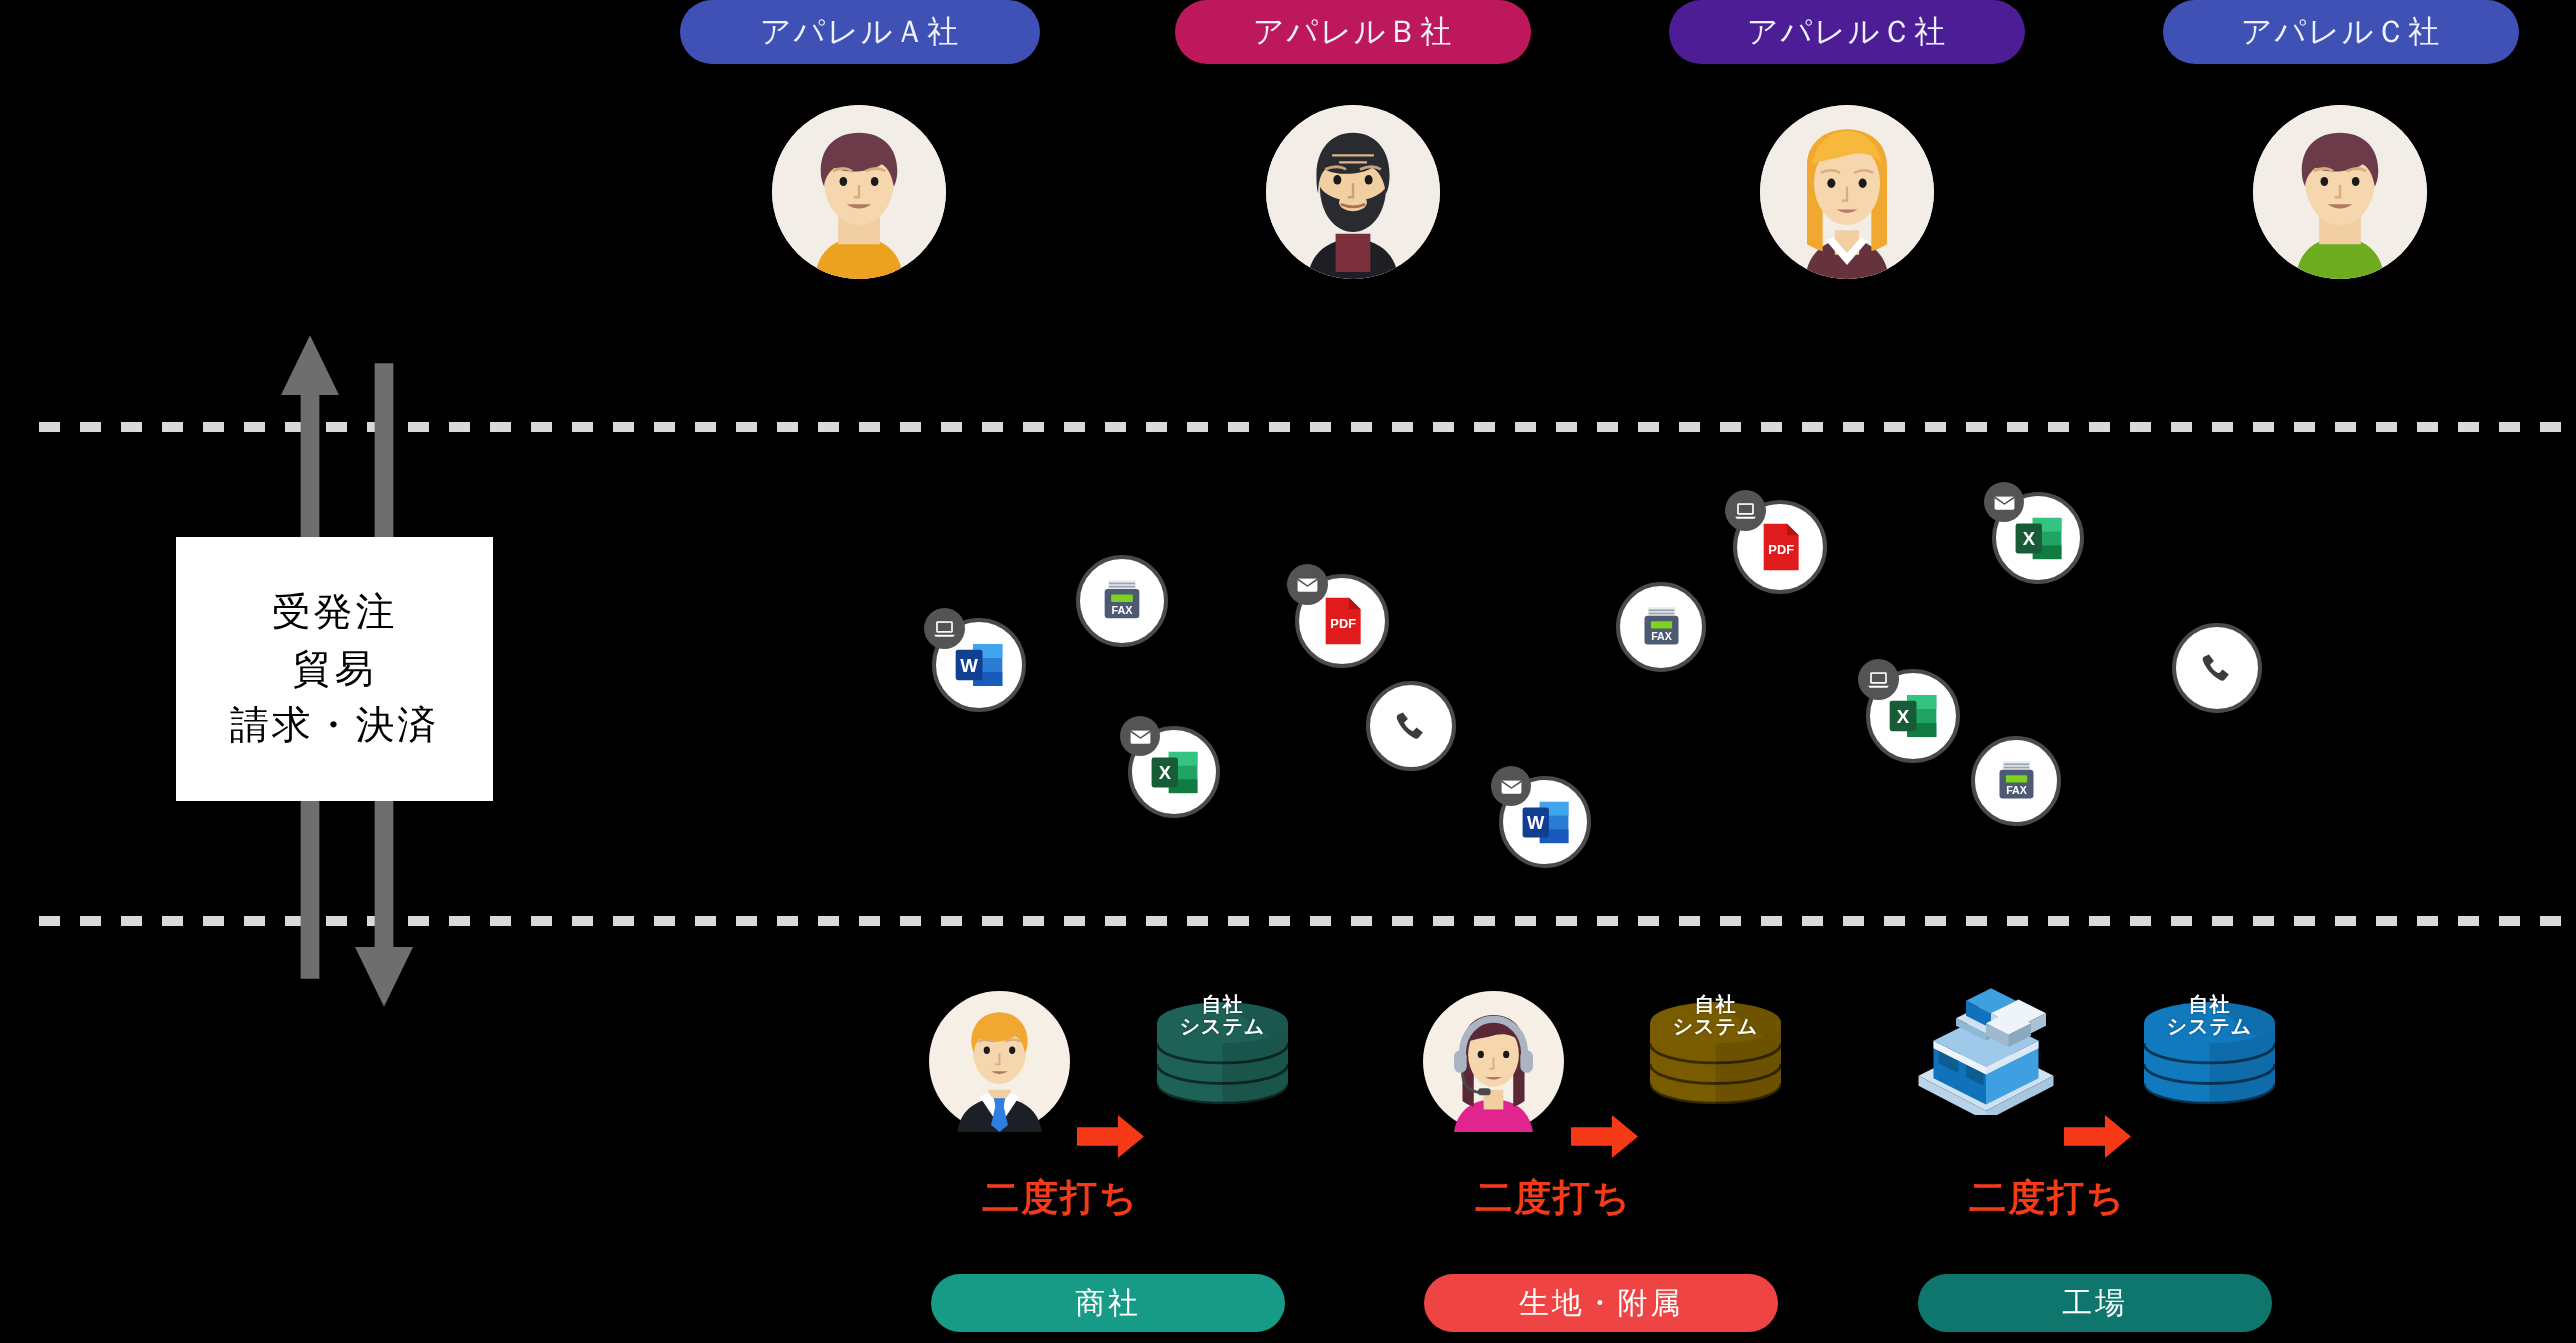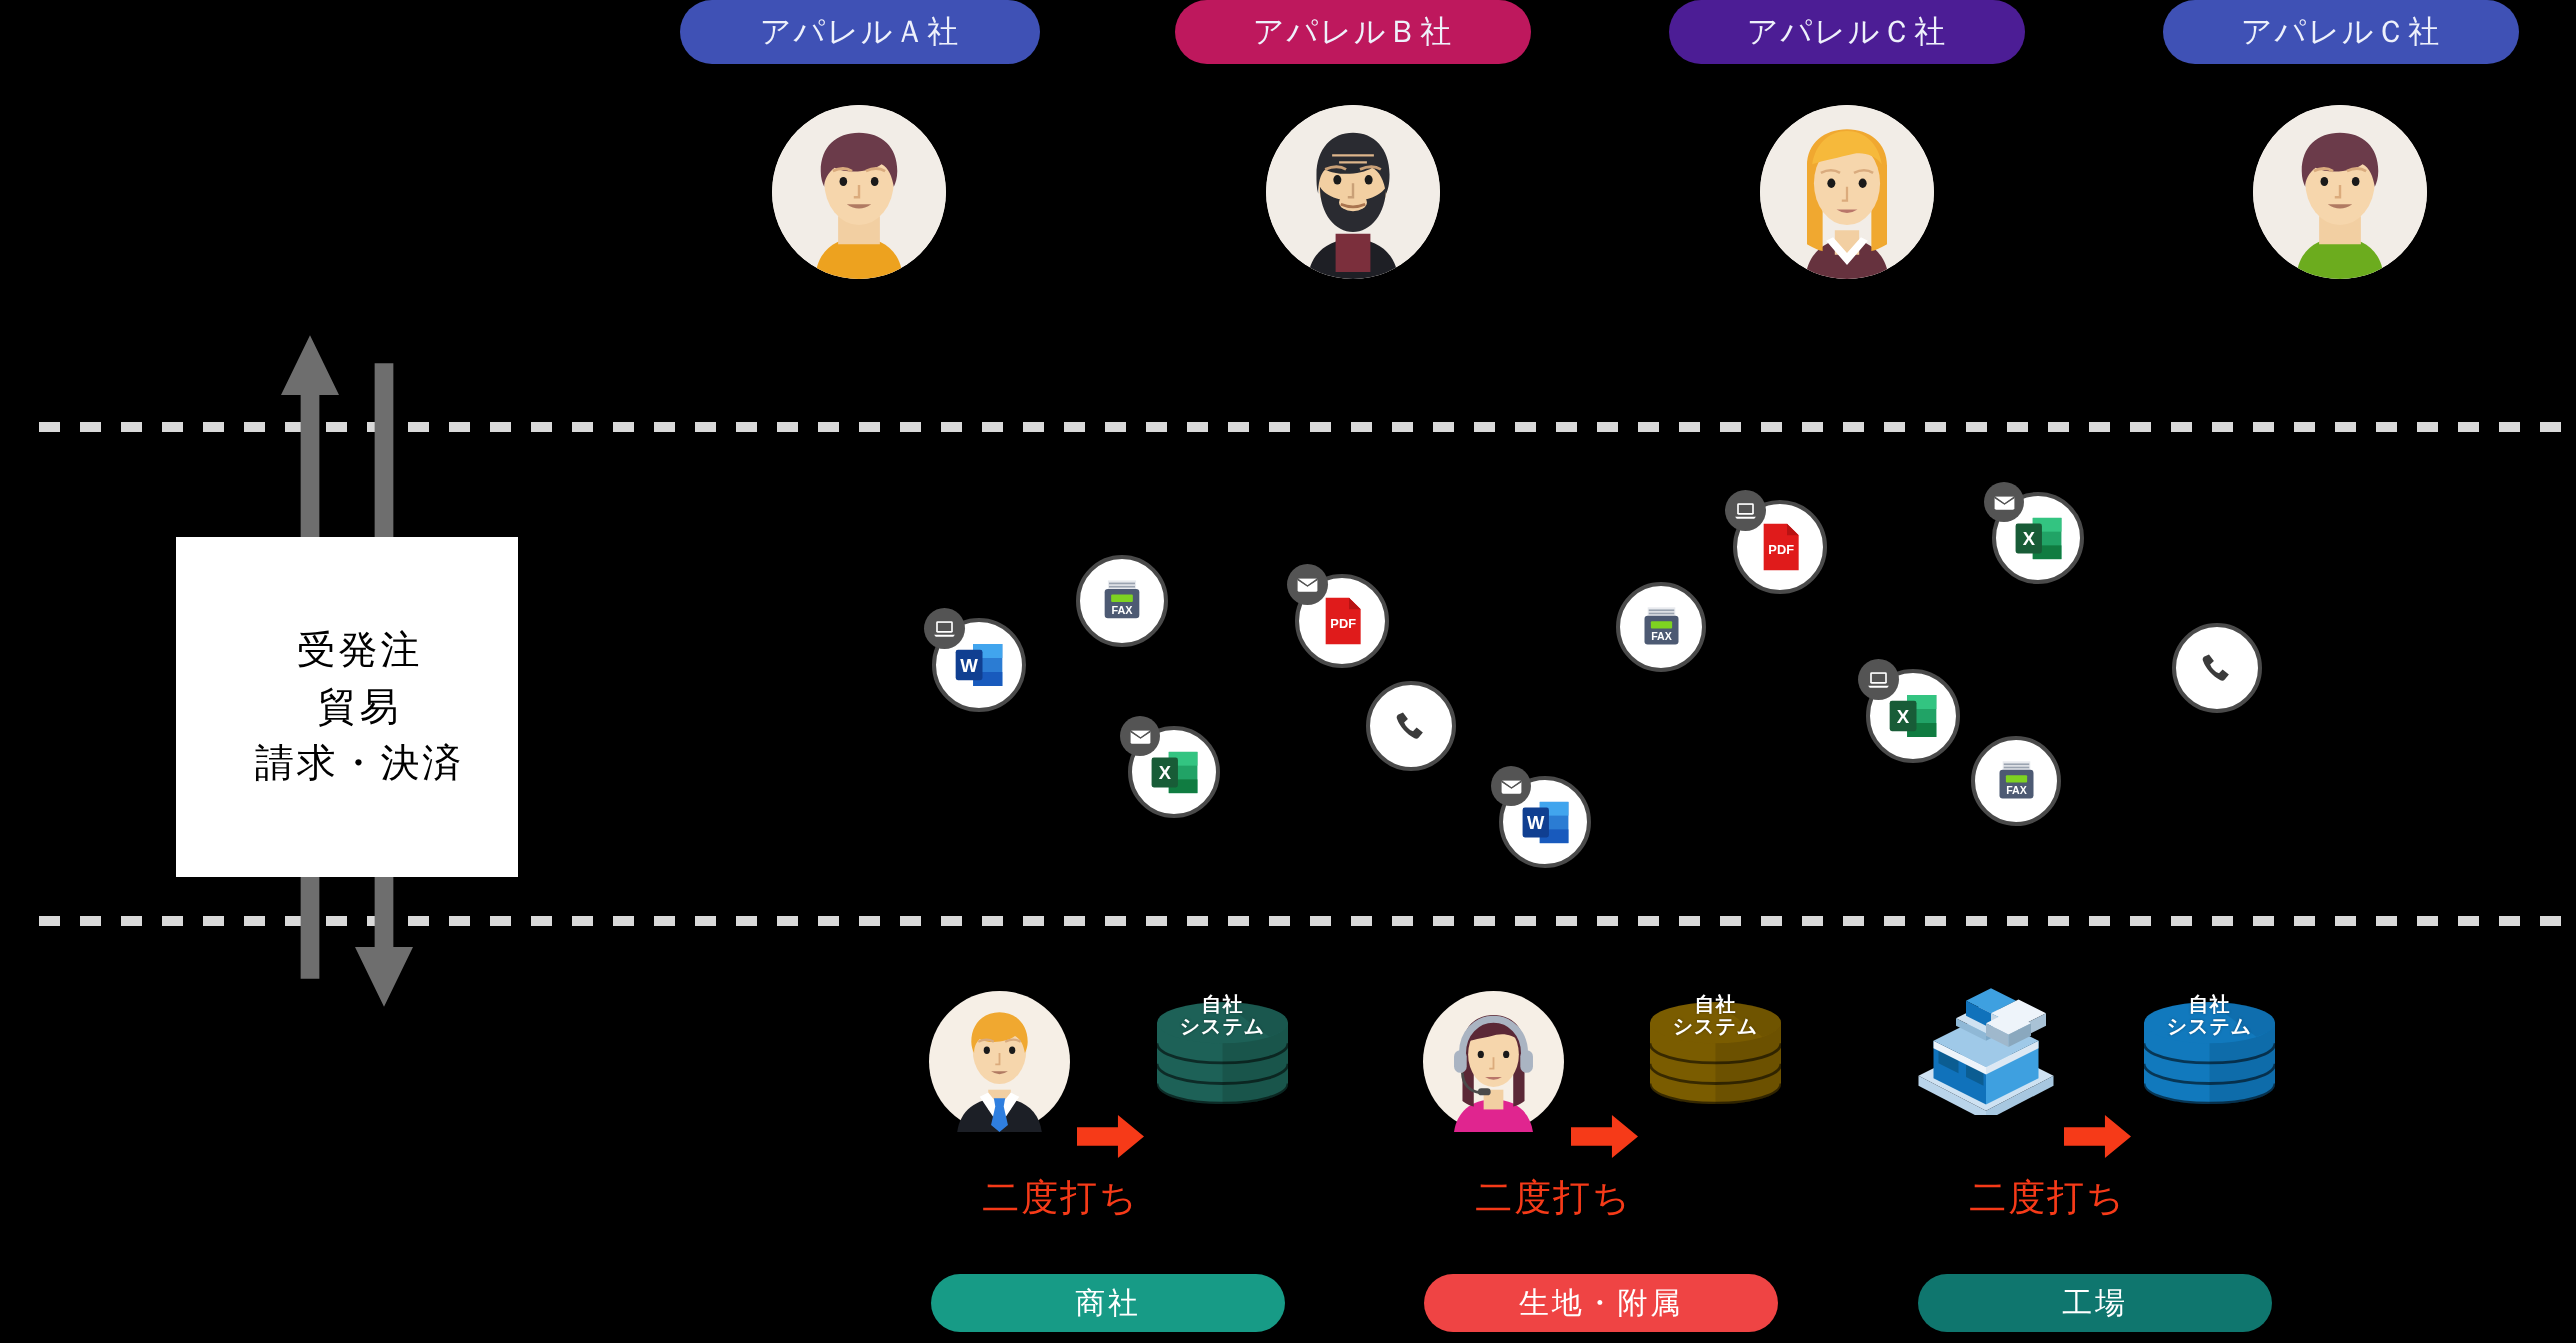--- a/index.html
+++ b/index.html
@@ -57,21 +57,21 @@
   
   .actor{position:absolute;}
   .dbstack{position:absolute;}
   .dbstack .dbtext{
     position:absolute;left:0;width:100%;text-align:center;color:#fff;
     font-size:20px;font-weight:bold;line-height:1.12;letter-spacing:0.9px;
     text-shadow:0 0 2.8px rgba(0,0,0,.35);
   }
   .redarrow{position:absolute;}
   .nidouchi{
-    position:absolute;color:#f63a18;font-weight:normal;
+    position:absolute;color:#f63a18;font-weight:bold;
     font-size:37px;letter-spacing:1.9px;white-space:nowrap;text-align:center;
   }
   .tagpill{
     position:absolute;height:58px;border-radius:32px;
     display:flex;align-items:center;justify-content:center;
     color:#ffffff;font-size:30px;letter-spacing:2.8px;
   }
 </style>
 </head>
 <body>
@@ -165,21 +165,21 @@
     <svg width="58" height="644" viewBox="0 0 62 688">
       <polygon points="31,0 62,64 41,64 41,688 21,688 21,64 0,64" fill="#6e6e6e"></polygon>
     </svg>
   </div>
   <div class="arrowcol" id="arrow-down" style="left: 316px; top: 363px;">
     <svg width="58" height="644" viewBox="0 0 62 688">
       <polygon points="31,688 62,624 41,624 41,0 21,0 21,624 0,624" fill="#6e6e6e"></polygon>
     </svg>
   </div>
 
-  <div class="labelbox" id="label-box" style="left: 137px; top: 537px; width: 317px; height: 340px; padding-left: 25px;">
+  <div class="labelbox" id="label-box" style="left: 137px; top: 537px; width: 317px; height: 264px;">
     <div>受発注</div>
     <div>貿易</div>
     <div>請求・決済</div>
   </div>
 
   <div id="doc-layer">
       <div class="bubble" style="left: 893px; top: 618px; width: 94px; height: 94px; border-color: rgb(74, 74, 74);">
         <svg class="glyph" width="56" height="56" viewBox="0 0 48 48">
       <rect x="19" y="6" width="25" height="36" fill="#2b7cd3"></rect>
       <rect x="19" y="6" width="25" height="12" fill="#41a5ee"></rect>

